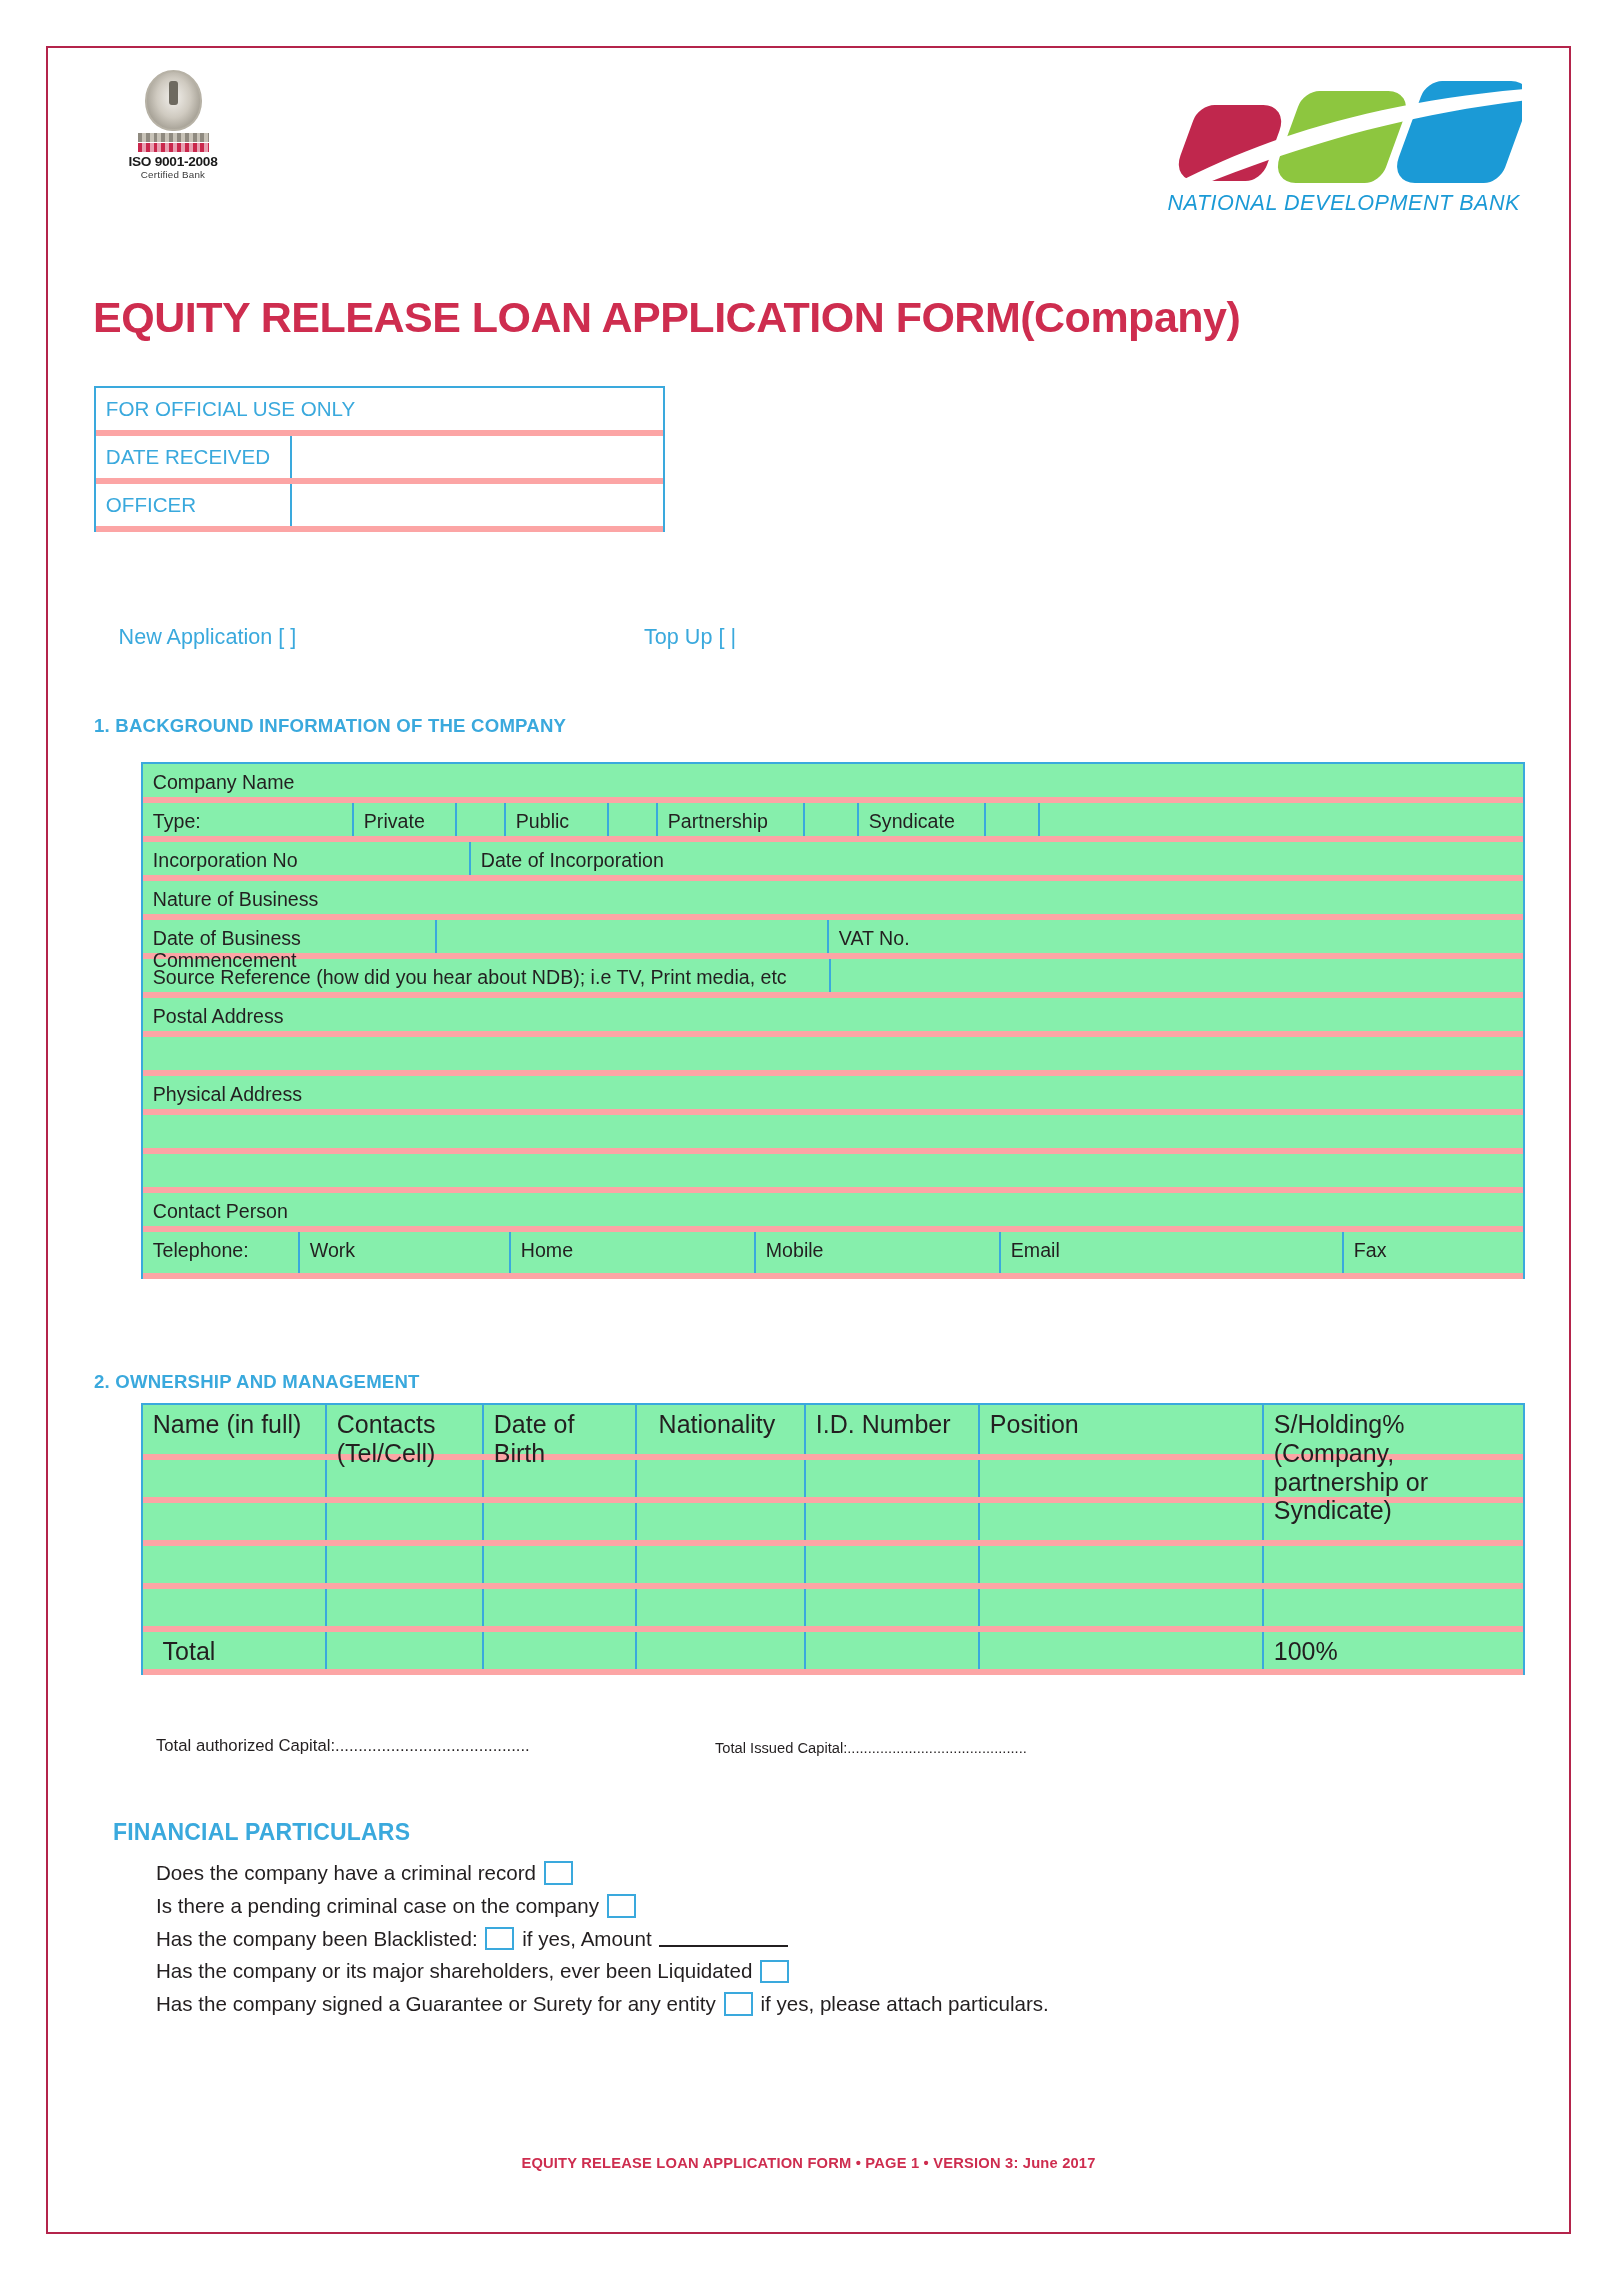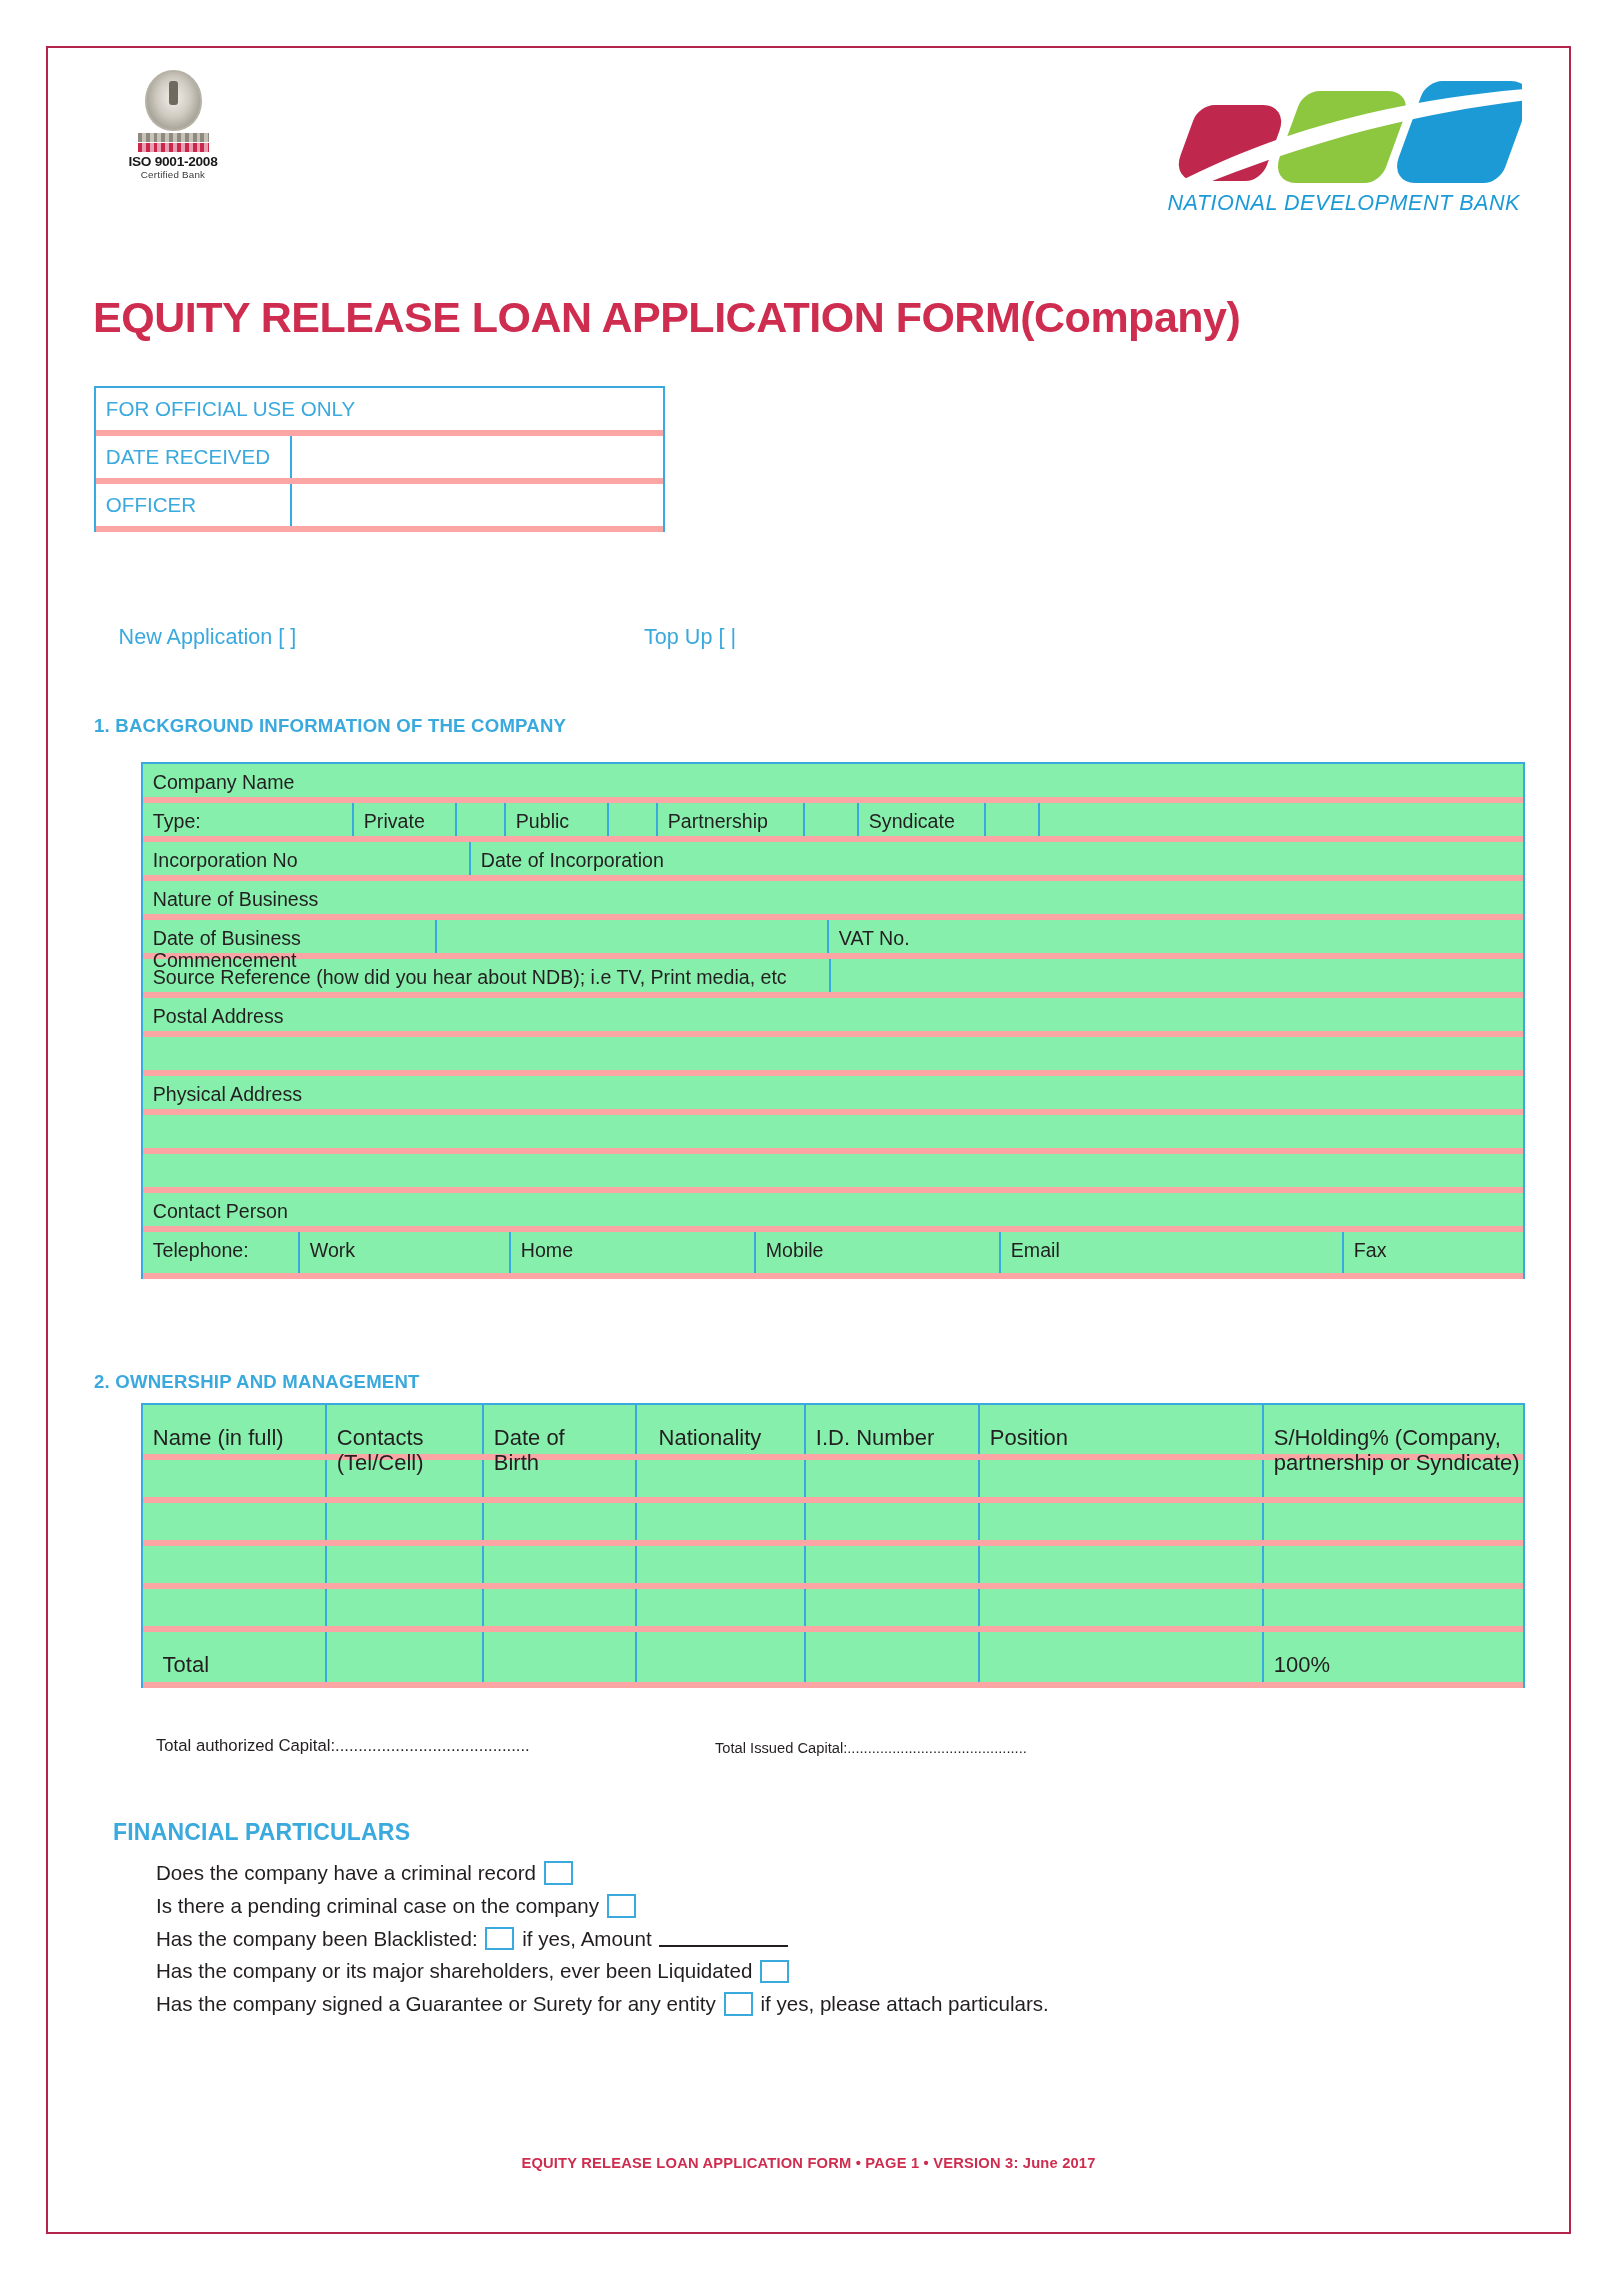--- a/index.html
+++ b/index.html
@@ -222,22 +222,22 @@
   .fcell.b { border-right: 2px solid #3aa9dd; }
 
   .company-table { left: 93px; top: 714px; width: 1384px; }
   .company-table .frow { height: 39px; }
   .company-table .frow .fcell { padding-top: 6.9px; }
 
   
   .own-table { left: 93px; top: 1355px; width: 1384px; }
   .own-table .frow.head { height: 55px; }
   .own-table .frow.body { height: 43px; }
-  .own-table .frow.total { height: 56px; }
-  .own-table .fcell { font-size: 22px; padding-top: 20px; }
+  .own-table .frow.total { height: 43px; }
+  .own-table .fcell { font-size: 25px; padding-top: 5px; }
 
   
   .cap-line {
     position: absolute;
     font-size: 16.7px;
     color: #231f20;
     white-space: nowrap;
   }
   .cap-auth { left: 108px; top: 1688px; }
   .cap-issued { left: 667px; top: 1692px; font-size: 14.7px; }

